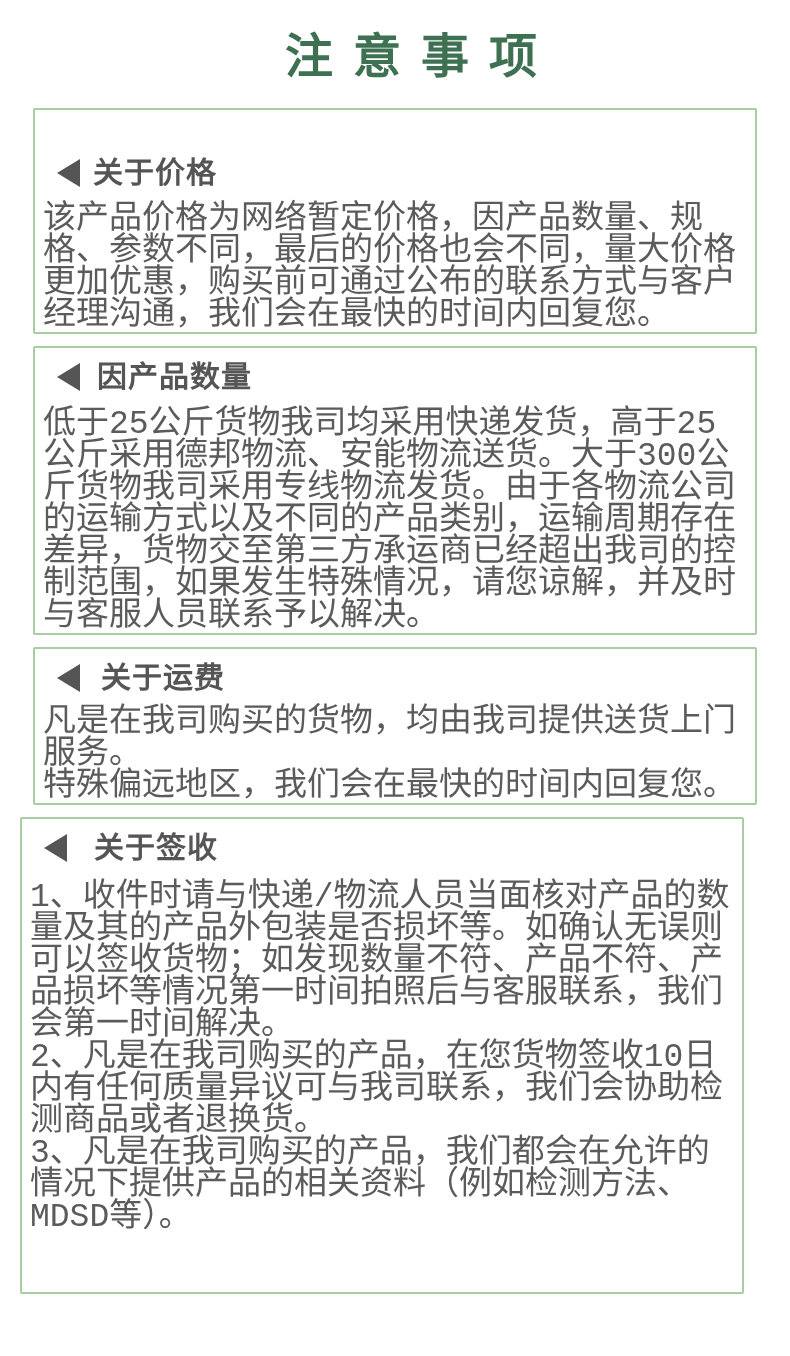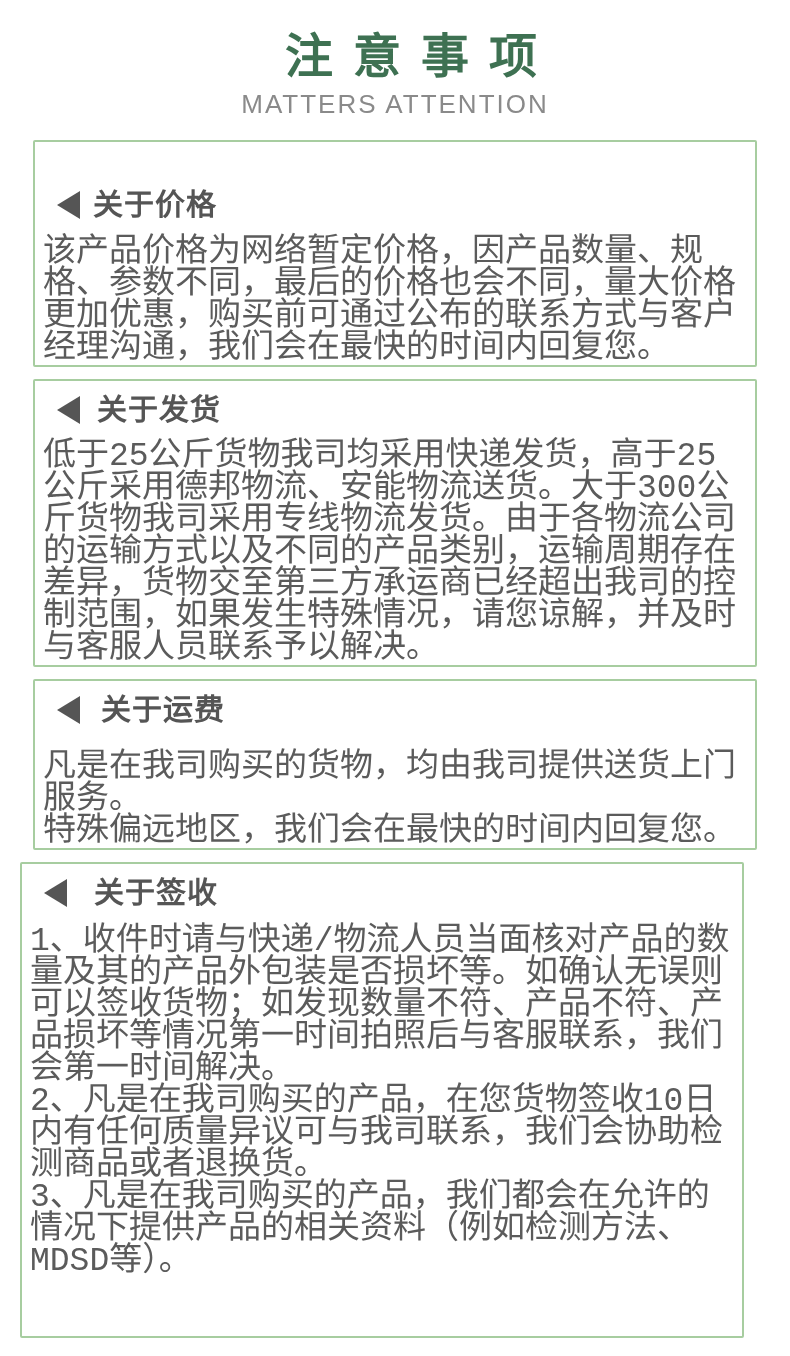--- a/index.html
+++ b/index.html
@@ -72,47 +72,46 @@
   .paras .para{
     margin:0;
     font-size:33px;
     line-height:32px;
     color:var(--body-gray);
     font-family:Liberation Mono, monospace;
   }
   
   .sec-0{padding-top:44px;}
   .sec-1 .box-heading{gap:17px;}
-  .sec-2 .box-heading{gap:21px;margin-bottom:24px;}
+  .sec-2 .box-heading{gap:21px;margin-bottom:12px;}
   .sec-3 .box-heading{gap:27px;margin-bottom:16px;}
   .sec-3{padding-bottom:58px;margin-left:20px;}
 </style>
 </head>
 <body>
 
 <header class="page-header">
   <h1 class="page-title">注意事项</h1>
-  <div class="page-subtitle">MATTERS ATTENTION</div>
 </header>
 
 <main class="sections" id="sections">
   <section class="box sec-0">
     <h2 class="box-heading">
       <span class="tri"></span>
       <span class="box-title">关于价格</span>
     </h2>
     <div class="paras">
         <p class="para">该产品价格为网络暂定价格，因产品数量、规格、参数不同，最后的价格也会不同，量大价格更加优惠，购买前可通过公布的联系方式与客户经理沟通，我们会在最快的时间内回复您。</p>
       </div>
   </section>
 
   <section class="box sec-1">
     <h2 class="box-heading">
       <span class="tri"></span>
-      <span class="box-title">关于发货</span>
+      <span class="box-title">因产品数量</span>
     </h2>
     <div class="paras">
         <p class="para">低于25公斤货物我司均采用快递发货，高于25公斤采用德邦物流、安能物流送货。大于300公斤货物我司采用专线物流发货。由于各物流公司的运输方式以及不同的产品类别，运输周期存在差异，货物交至第三方承运商已经超出我司的控制范围，如果发生特殊情况，请您谅解，并及时与客服人员联系予以解决。</p>
       </div>
   </section>
 
   <section class="box sec-2">
     <h2 class="box-heading">
       <span class="tri"></span>
       <span class="box-title">关于运费</span>

